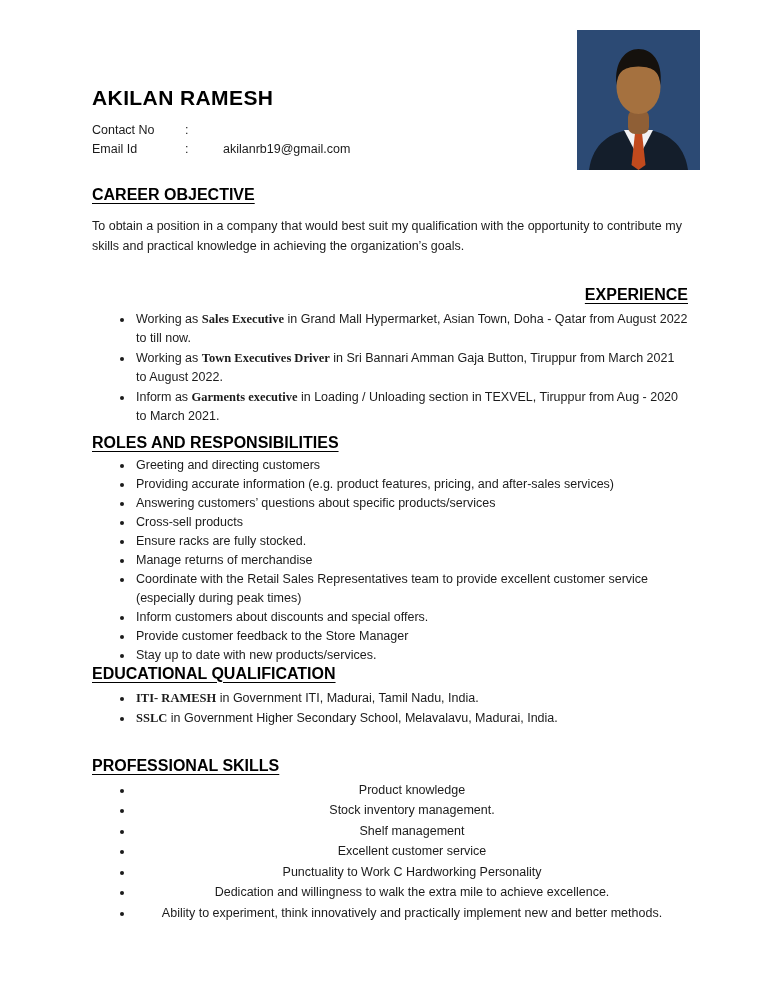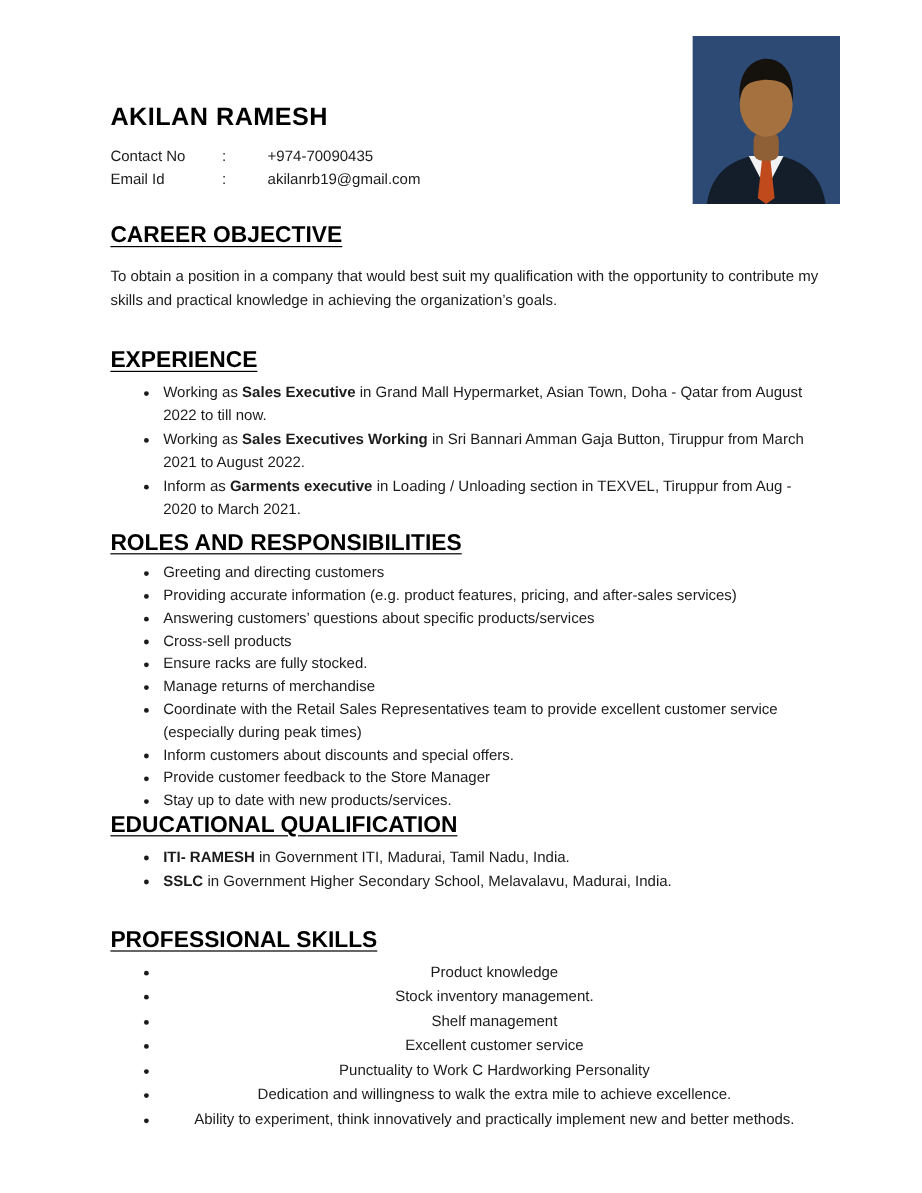--- a/index.html
+++ b/index.html
@@ -33,54 +33,54 @@
   }
   .photo-frame {
     position: absolute;
     top: 30px;
     right: 68px;
     width: 123px;
     height: 140px;
   }
   .photo-frame svg { display: block; }
   .section-heading {
-    font-size: 19px;
+    font-size: 16px;
     font-weight: 700;
     text-decoration: underline;
     text-underline-offset: 3px;
     color: #000000;
   }
   .heading-objective { margin-top: 27px; }
   .para {
     margin-top: 12px;
     font-size: 12.5px;
     line-height: 20px;
   }
-  .heading-experience { margin-top: 30px; }
+  .heading-experience { margin-top: 30px; text-align: right; }
   ul.bullets {
     list-style: disc;
     margin-top: 6px;
     margin-left: 26px;
     padding-left: 16px;
   }
   ul.bullets li {
     font-size: 12.5px;
     line-height: 18.5px;
     padding-left: 2px;
     margin-bottom: 2px;
   }
   ul.bullets.tight { margin-top: 4px; }
   ul.bullets.tight li { margin-bottom: 0.5px; }
   .heading-roles { margin-top: 9px; }
   .heading-education { }
   .list-education { margin-top: 18px; }
   .heading-skills { margin-top: 29px; }
   .list-skills { margin-top: 14px; }
   .list-skills li { line-height: 19px; text-align: center; }
-  b { font-weight: 700; }
+  b { font-weight: 700; font-family: Liberation Serif, serif; }
 </style>
 </head>
 <body>
 
 <div class="page">
 
   <div class="photo-frame">
     <svg viewBox="0 0 123 140" width="123" height="140">
       <rect width="123" height="140" fill="#2c4a74"></rect>
       <path d="M12 140 C16 112 35 103 50 100 L73 100 C88 103 107 112 111 140 Z" fill="#141e2b"></path>
@@ -93,36 +93,35 @@
   </div>
 
   <div class="content">
 
     <h1 class="name">AKILAN RAMESH</h1>
 
     <div class="contact-block">
       <div class="contact-row">
         <span>Contact No</span>
         <span>:</span>
-        <span>+974-70090435</span>
       </div>
       <div class="contact-row">
         <span>Email Id</span>
         <span>:</span>
         <span>akilanrb19@gmail.com</span>
       </div>
     </div>
 
     <h2 class="section-heading heading-objective">CAREER OBJECTIVE</h2>
     <p class="para">To obtain a position in a company that would best suit my qualification with the opportunity to contribute my skills and practical knowledge in achieving the organization’s goals.</p>
 
     <h2 class="section-heading heading-experience">EXPERIENCE</h2>
     <ul class="bullets">
       <li><span>Working as </span><b>Sales Executive</b><span> in Grand Mall Hypermarket, Asian Town, Doha - Qatar from August 2022 to till now.</span></li>
-      <li><span>Working as </span><b>Sales Executives Working</b><span> in Sri Bannari Amman Gaja Button, Tiruppur from March 2021 to August 2022.</span></li>
+      <li><span>Working as </span><b>Town Executives Driver</b><span> in Sri Bannari Amman Gaja Button, Tiruppur from March 2021 to August 2022.</span></li>
       <li><span>Inform as </span><b>Garments executive</b><span> in Loading / Unloading section in TEXVEL, Tiruppur from Aug - 2020 to March 2021.</span></li>
     </ul>
 
     <h2 class="section-heading heading-roles">ROLES AND RESPONSIBILITIES</h2>
     <ul class="bullets tight">
       <li>Greeting and directing customers</li>
       <li>Providing accurate information (e.g. product features, pricing, and after-sales services)</li>
       <li>Answering customers’ questions about specific products/services</li>
       <li>Cross-sell products</li>
       <li>Ensure racks are fully stocked.</li>

